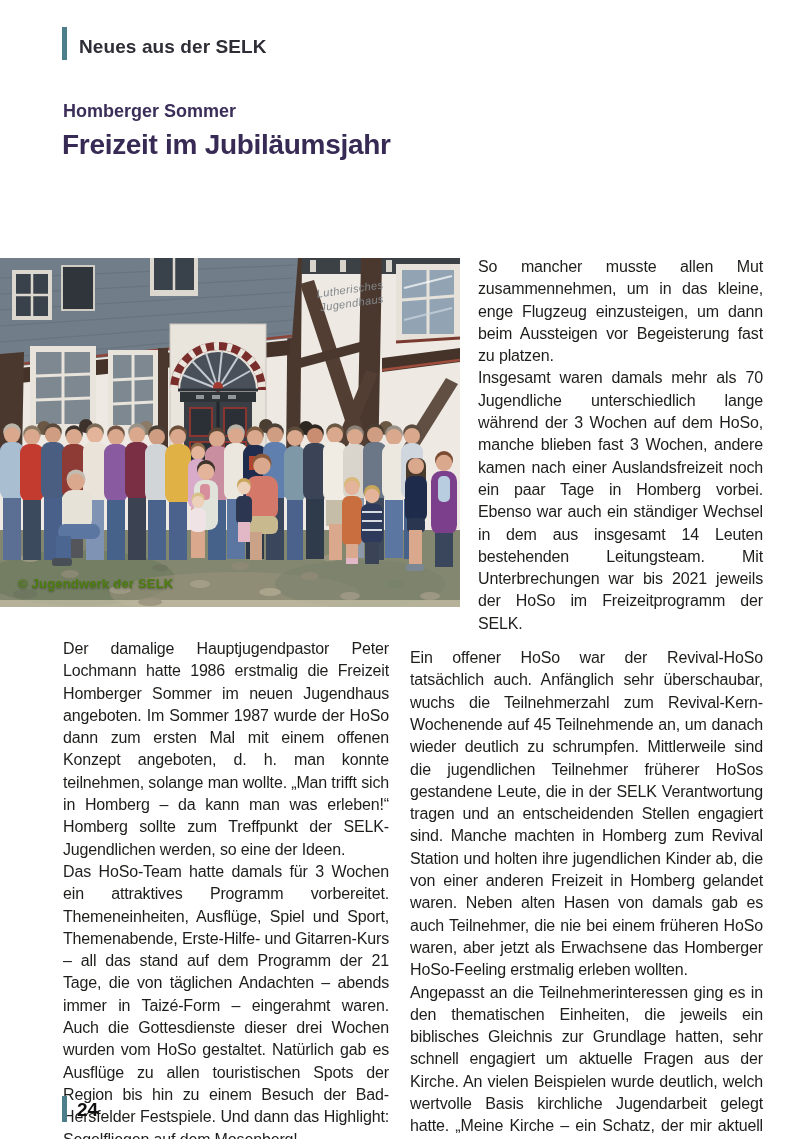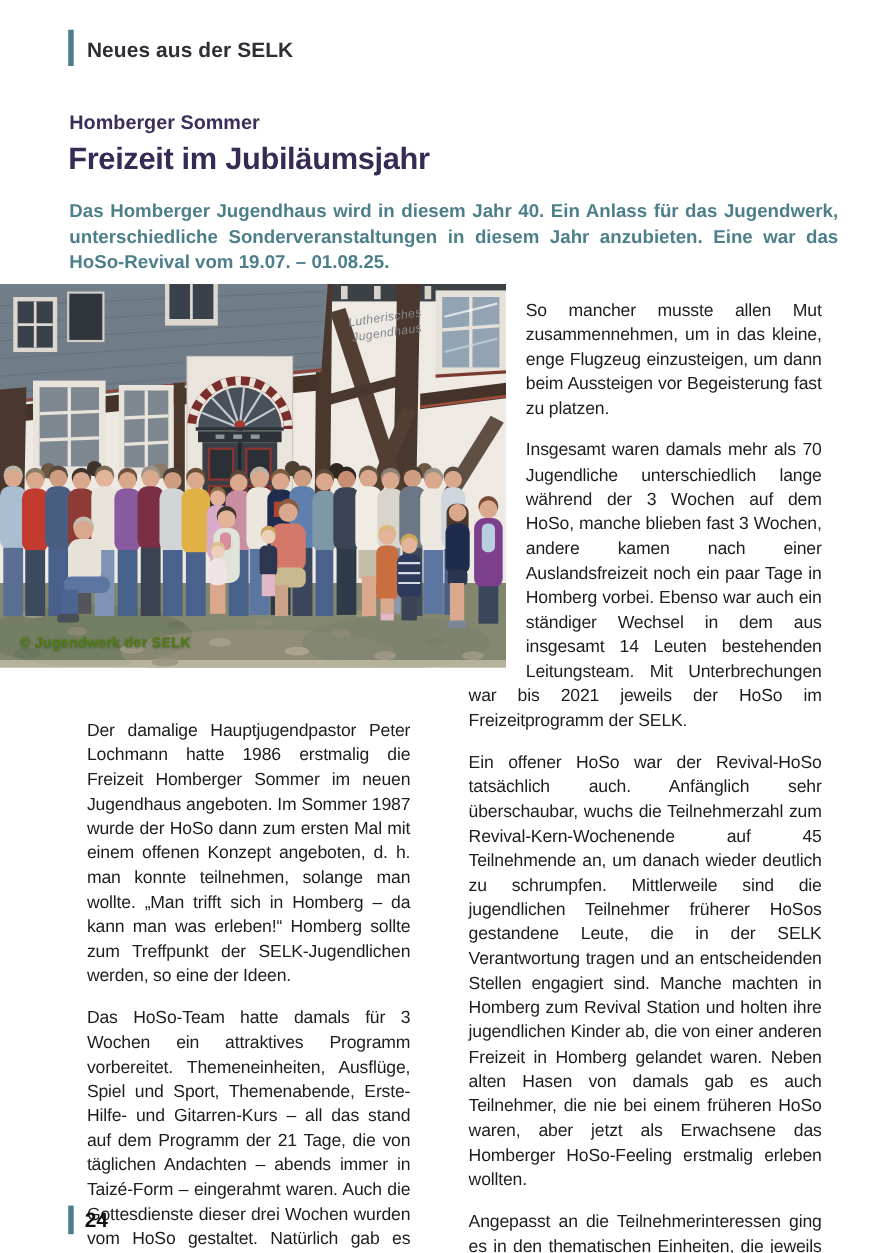--- a/index.html
+++ b/index.html
@@ -24,40 +24,39 @@
   .photo-caption{
     position:absolute;left:18px;bottom:16px;color:#4d7c0f;font-size:13px;font-weight:700;
     text-shadow:0 1px 2px rgba(40,45,35,.55);letter-spacing:.2px;text-align:right;
   }
   .photo-sign{
     position:absolute;left:308px;top:24px;width:86px;color:#82878c;font-size:11px;font-style:italic;
     transform:rotate(-8deg);line-height:14px;text-align:center;letter-spacing:.4px;
   }
   
   .bodycol{font-size:16px;color:#1d1d1b;line-height:22.3px;text-align:justify;letter-spacing:-.15px;hyphens:auto;}
-  .bodycol p{margin:16px;}
+  .bodycol p{margin:0;}
   .col-left{position:absolute;left:63px;top:638px;width:326px;}
   .col-right{position:absolute;left:410px;top:256px;width:353px;}
   .photo-intrude{float:left;width:68px;height:358px;}
   .col-right p.gap{margin-top:12px;}
   
   .ftr-bar{position:absolute;left:62px;top:1096px;width:5px;height:26px;background:#4d7f8a;}
   .ftr-num{position:absolute;left:77px;top:1099px;font-size:19px;font-weight:800;color:#101010;}
 </style>
 </head>
 <body>
 
 <div class="page">
 
   <div class="hdr-bar"></div>
   <div class="hdr-label">Neues aus der SELK</div>
 
   <div class="kicker">Homberger Sommer</div>
   <h1 class="title" style="margin:0">Freizeit im Jubiläumsjahr</h1>
-  <div class="standfirst">Das Homberger Jugendhaus wird in diesem Jahr 40. Ein Anlass für das Jugendwerk, unterschiedliche Sonderveranstaltungen in diesem Jahr anzubieten. Eine war das HoSo-Revival vom 19.07. – 01.08.25.</div>
 
   <figure class="photo" style="margin:0">
     <svg viewBox="0 0 460 349" aria-hidden="true">
 
       <rect x="0" y="0" width="460" height="349" fill="#eeeae3"></rect>
 
       <rect x="292" y="0" width="168" height="16" fill="#3c4146"></rect>
       <rect x="310" y="2" width="6" height="12" fill="#d8d4cc"></rect>
         <rect x="340" y="2" width="6" height="12" fill="#d8d4cc"></rect>
         <rect x="386" y="2" width="6" height="12" fill="#d8d4cc"></rect>

